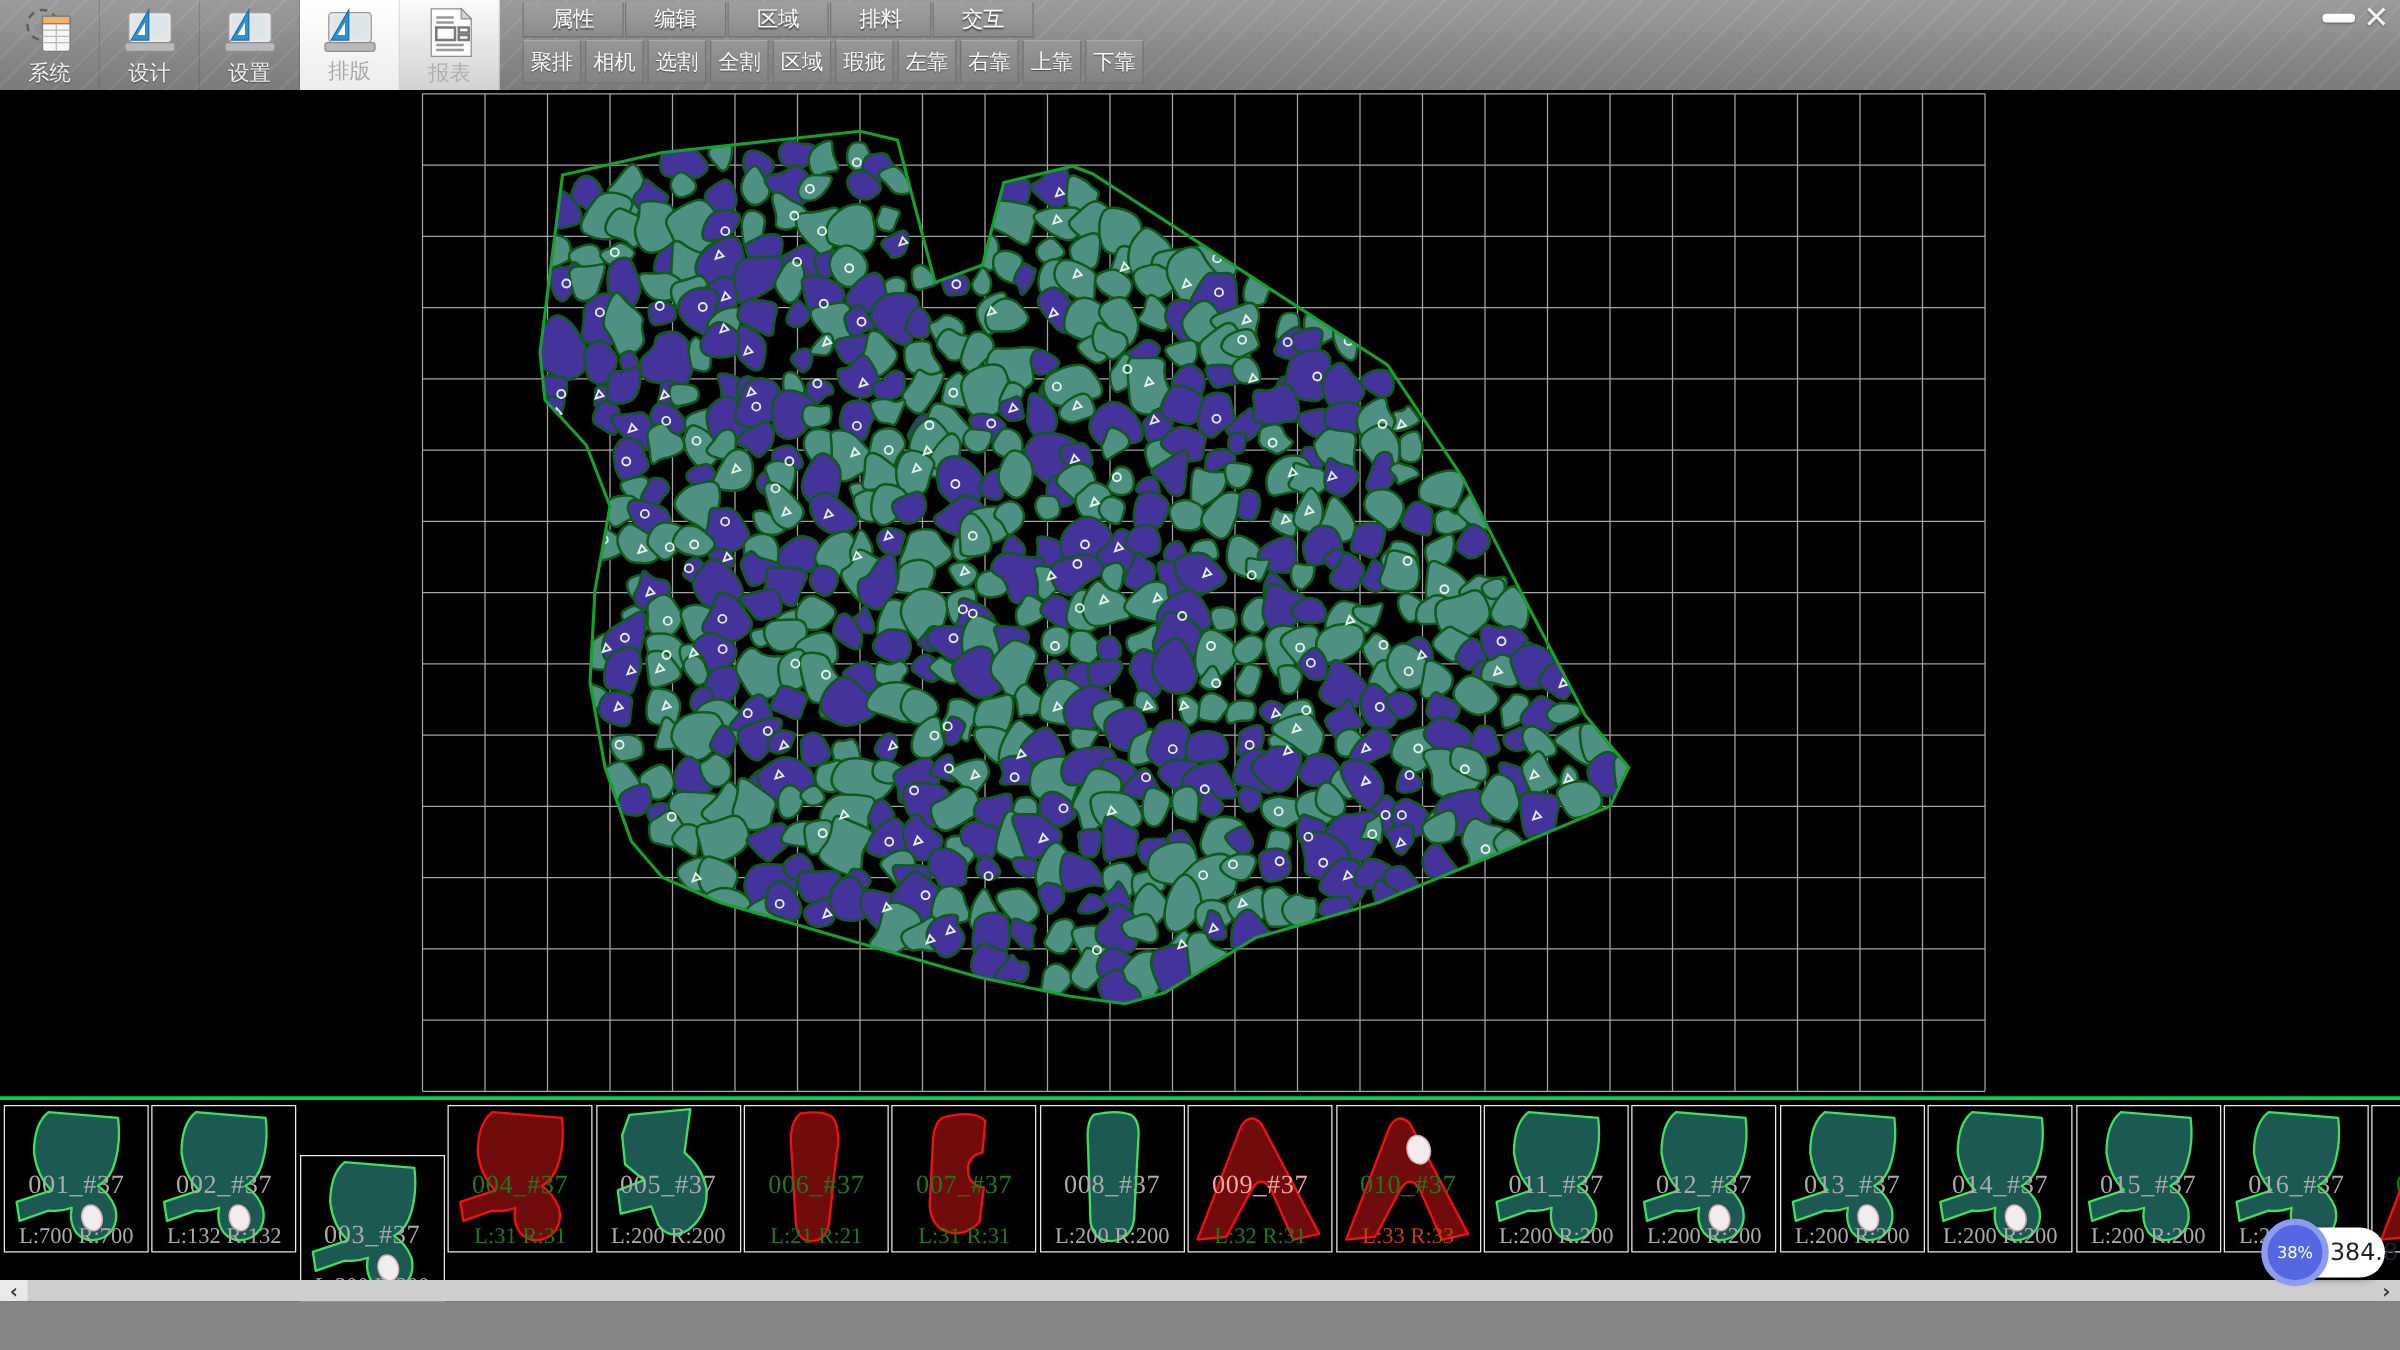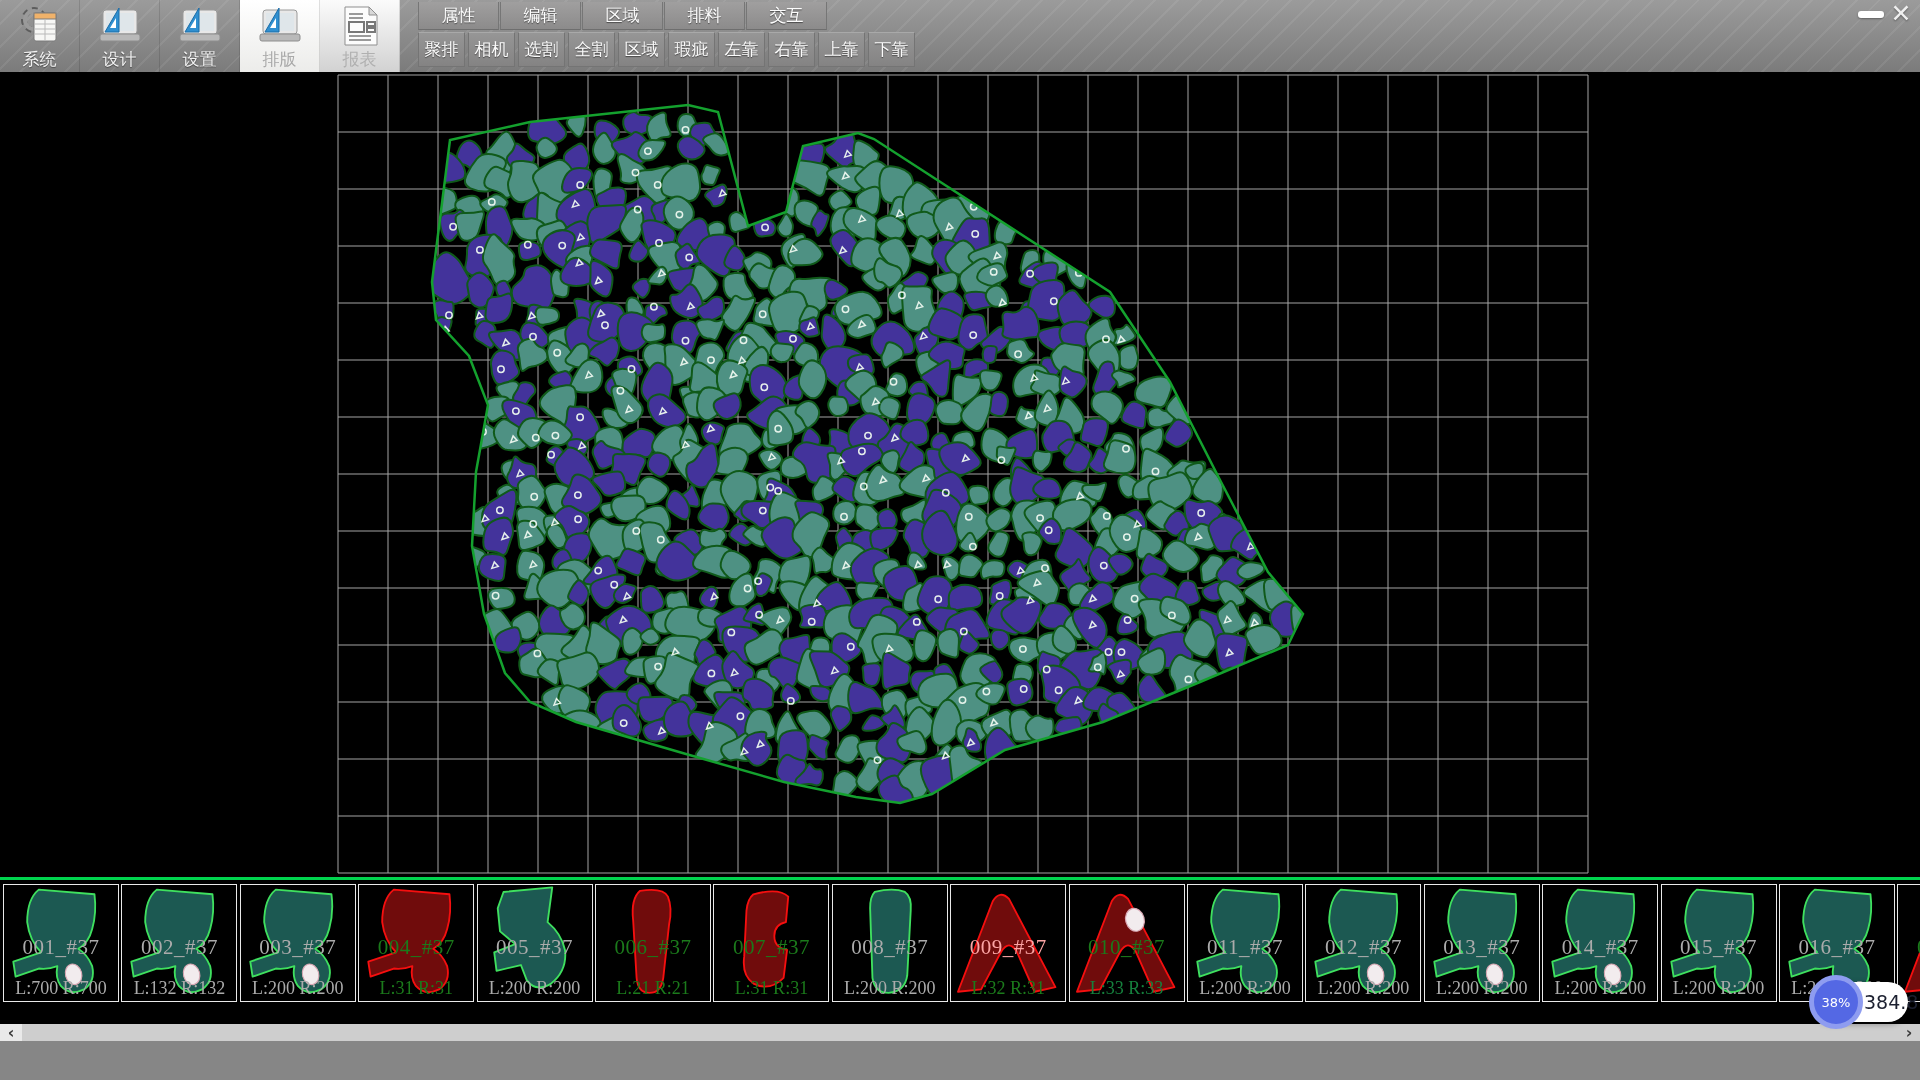--- a/index.html
+++ b/index.html
@@ -11,21 +11,21 @@
     background-image:
       repeating-linear-gradient(135deg, rgba(255,255,255,0.07) 0 2px, rgba(255,255,255,0) 2px 16px),
       linear-gradient(#9b9b9b,#7b7b7b);
     overflow:hidden;}
   .big-buttons{position:absolute;left:0;top:0;height:72px;display:flex;}
   .big-btn{width:79px;height:72px;display:flex;flex-direction:column;align-items:center;
     justify-content:flex-start;border-right:1px solid rgba(0,0,0,0.12);cursor:default;}
   .big-btn .bicon{width:48px;height:46px;margin-top:3px;display:flex;align-items:center;justify-content:center;}
   .big-btn .blabel{font-size:17px;color:#f2f2f2;text-shadow:0 1px 1px rgba(0,0,0,0.45);line-height:20px;}
   .big-btn.selected{background:linear-gradient(#ffffff,#ececea);}
-  .big-btn.selected .blabel{color:#a8a8a8;text-shadow:none;}
+  .big-btn.selected .blabel{color:#a8a8a8;text-shadow:none;font-family:Liberation Mono, monospace;}
   .big-btn.light{background:linear-gradient(#fbfbfb,#d2d2d2);}
   .big-btn.light .blabel{color:#b0b0b0;text-shadow:none;}
 
   .menu-tabs{position:absolute;left:418px;top:2px;height:28px;display:flex;}
   .menu-tab{width:79px;height:27px;margin-right:1px;display:flex;align-items:center;justify-content:center;
     background:linear-gradient(#a09f9f,#8c8b8b);
     border-left:1px solid #767676;border-right:1px solid #767676;border-bottom:1px solid #6e6e6e;
     color:#fdfdfd;font-size:17px;text-shadow:0 1px 1px rgba(0,0,0,0.5);}
   .action-row{position:absolute;left:418px;top:32px;height:36px;display:flex;}
   .action-btn{width:47px;height:35px;margin-right:3px;display:flex;align-items:center;justify-content:center;
@@ -1056,21 +1056,21 @@
           <div class="film-lr" style="color:#ababab">L:700 R:700</div>
         </div>
         <div class="film-cell" style="left: 121.4px;">
           <svg width="116" height="116" viewBox="0 0 100 100">
             <path d="M30,4 L78,8 Q80,24 76,38 Q73,50 64,55 Q72,60 76,70 Q79,83 69,90 Q57,96 49,87 Q44,80 46,70 Q38,73 30,72 L10,79 L8,66 L32,58 Q22,48 20,32 Q20,12 30,4 Z" fill="#1c5952" stroke="#3fe05f" stroke-width="1.6" stroke-linejoin="round"></path>
             <ellipse cx="60" cy="77" rx="7" ry="9" transform="rotate(-15 60 77)" fill="#f2ecee" stroke="#d9a8b4"></ellipse>
           </svg>
           <div class="film-name" style="color:#ababab">002_#37</div>
           <div class="film-lr" style="color:#ababab">L:132 R:132</div>
         </div>
-        <div class="film-cell" style="left: 239.8px;">
+        <div class="film-cell" style="left: 239.8px; margin-top: 40px;">
           <svg width="116" height="116" viewBox="0 0 100 100">
             <path d="M30,4 L78,8 Q80,24 76,38 Q73,50 64,55 Q72,60 76,70 Q79,83 69,90 Q57,96 49,87 Q44,80 46,70 Q38,73 30,72 L10,79 L8,66 L32,58 Q22,48 20,32 Q20,12 30,4 Z" fill="#1c5952" stroke="#3fe05f" stroke-width="1.6" stroke-linejoin="round"></path>
             <ellipse cx="60" cy="77" rx="7" ry="9" transform="rotate(-15 60 77)" fill="#f2ecee" stroke="#d9a8b4"></ellipse>
           </svg>
           <div class="film-name" style="color:#ababab">003_#37</div>
           <div class="film-lr" style="color:#ababab">L:200 R:200</div>
         </div>
         <div class="film-cell" style="left: 358.2px;">
           <svg width="116" height="116" viewBox="0 0 100 100">
             <path d="M30,4 L78,8 Q80,24 76,38 Q73,50 64,55 Q72,60 76,70 Q79,83 69,90 Q57,96 49,87 Q44,80 46,70 Q38,73 30,72 L10,79 L8,66 L32,58 Q22,48 20,32 Q20,12 30,4 Z" fill="#700c0c" stroke="#f50f0f" stroke-width="1.6" stroke-linejoin="round"></path>
@@ -1112,21 +1112,21 @@
           </svg>
           <div class="film-name" style="color:#fca5a5">009_#37</div>
           <div class="film-lr" style="color:#1b7a1b">L:32 R:31</div>
         </div>
         <div class="film-cell" style="left: 1068.6px;">
           <svg width="116" height="116" viewBox="0 0 100 100">
             <path d="M6,92 L36,14 Q42,4 50,12 L90,88 L72,92 L57,58 Q50,46 43,58 L26,90 Z" fill="#700c0c" stroke="#f50f0f" stroke-width="1.6" stroke-linejoin="round"></path>
             <ellipse cx="56" cy="30" rx="8" ry="10" transform="rotate(-15 56 30)" fill="#f2ecee" stroke="#d9a8b4"></ellipse>
           </svg>
           <div class="film-name" style="color:#1b7a1b">010_#37</div>
-          <div class="film-lr" style="color:#15803d">L:33 R:33</div>
+          <div class="film-lr" style="color:#c2410c">L:33 R:33</div>
         </div>
         <div class="film-cell" style="left: 1187px;">
           <svg width="116" height="116" viewBox="0 0 100 100">
             <path d="M30,4 L78,8 Q80,24 76,38 Q73,50 64,55 Q72,60 76,70 Q79,83 69,90 Q57,96 49,87 Q44,80 46,70 Q38,73 30,72 L10,79 L8,66 L32,58 Q22,48 20,32 Q20,12 30,4 Z" fill="#1c5952" stroke="#3fe05f" stroke-width="1.6" stroke-linejoin="round"></path>
           </svg>
           <div class="film-name" style="color:#ababab">011_#37</div>
           <div class="film-lr" style="color:#ababab">L:200 R:200</div>
         </div>
         <div class="film-cell" style="left: 1305.4px;">
           <svg width="116" height="116" viewBox="0 0 100 100">

